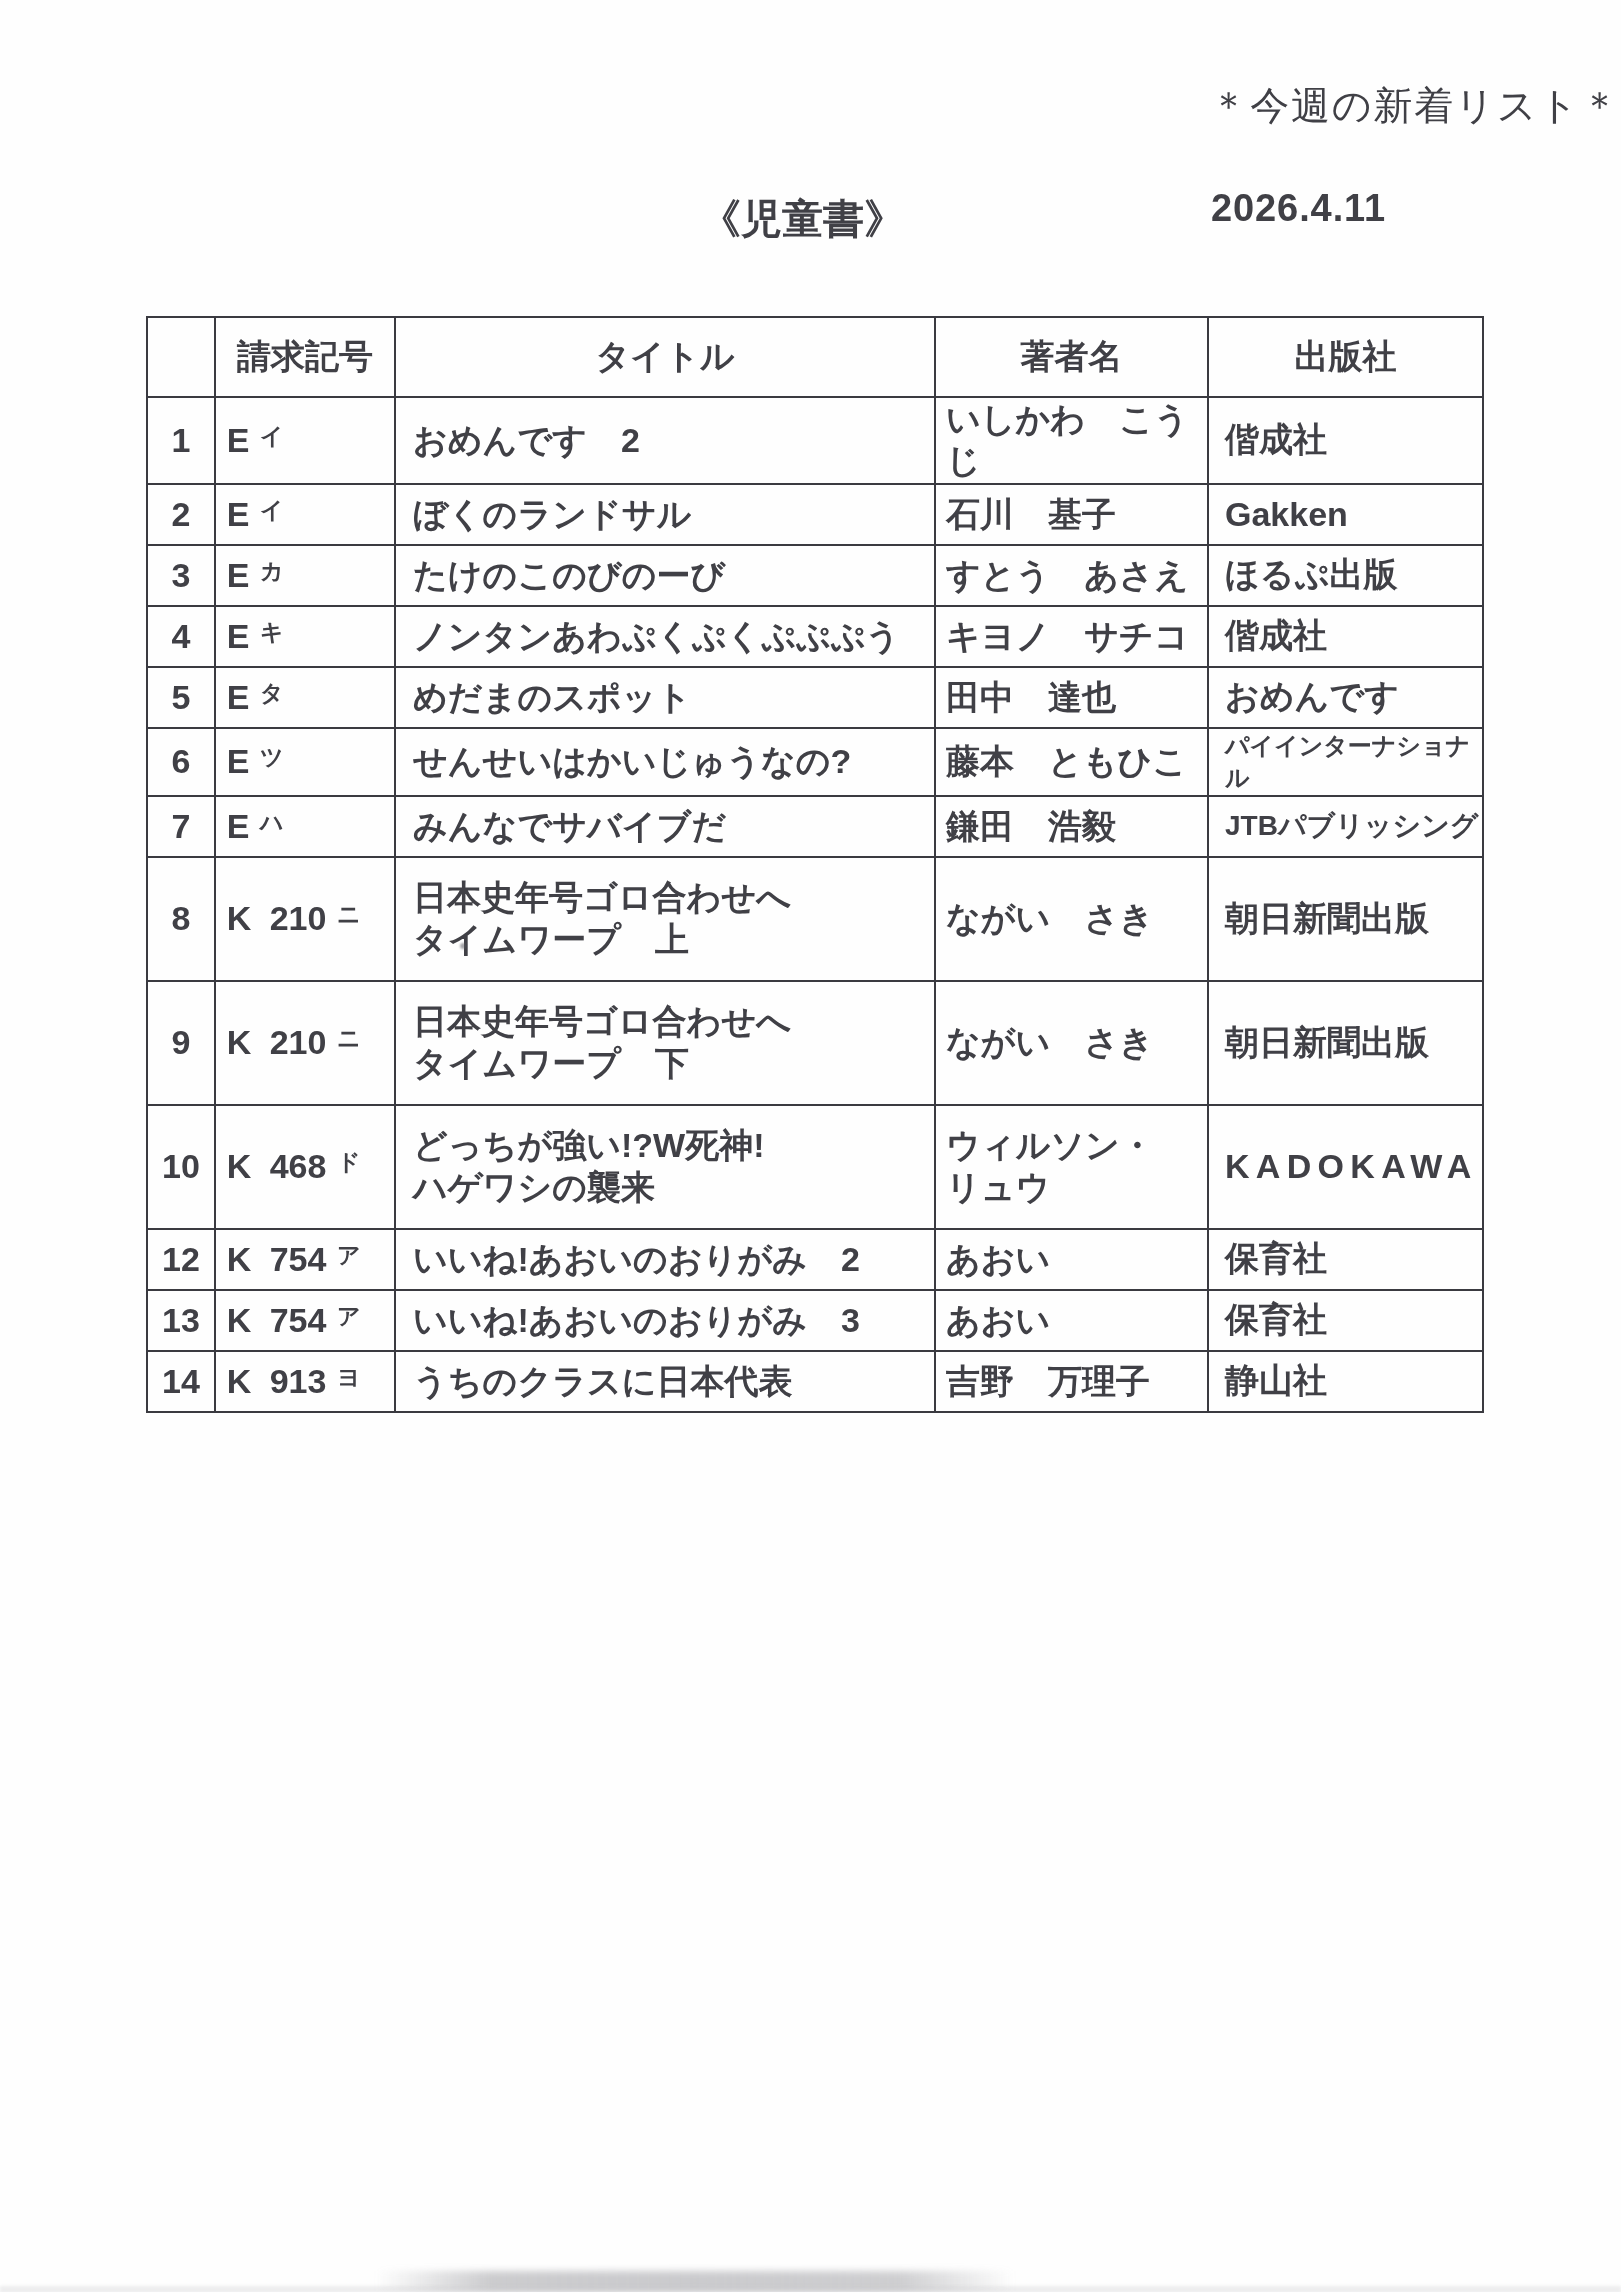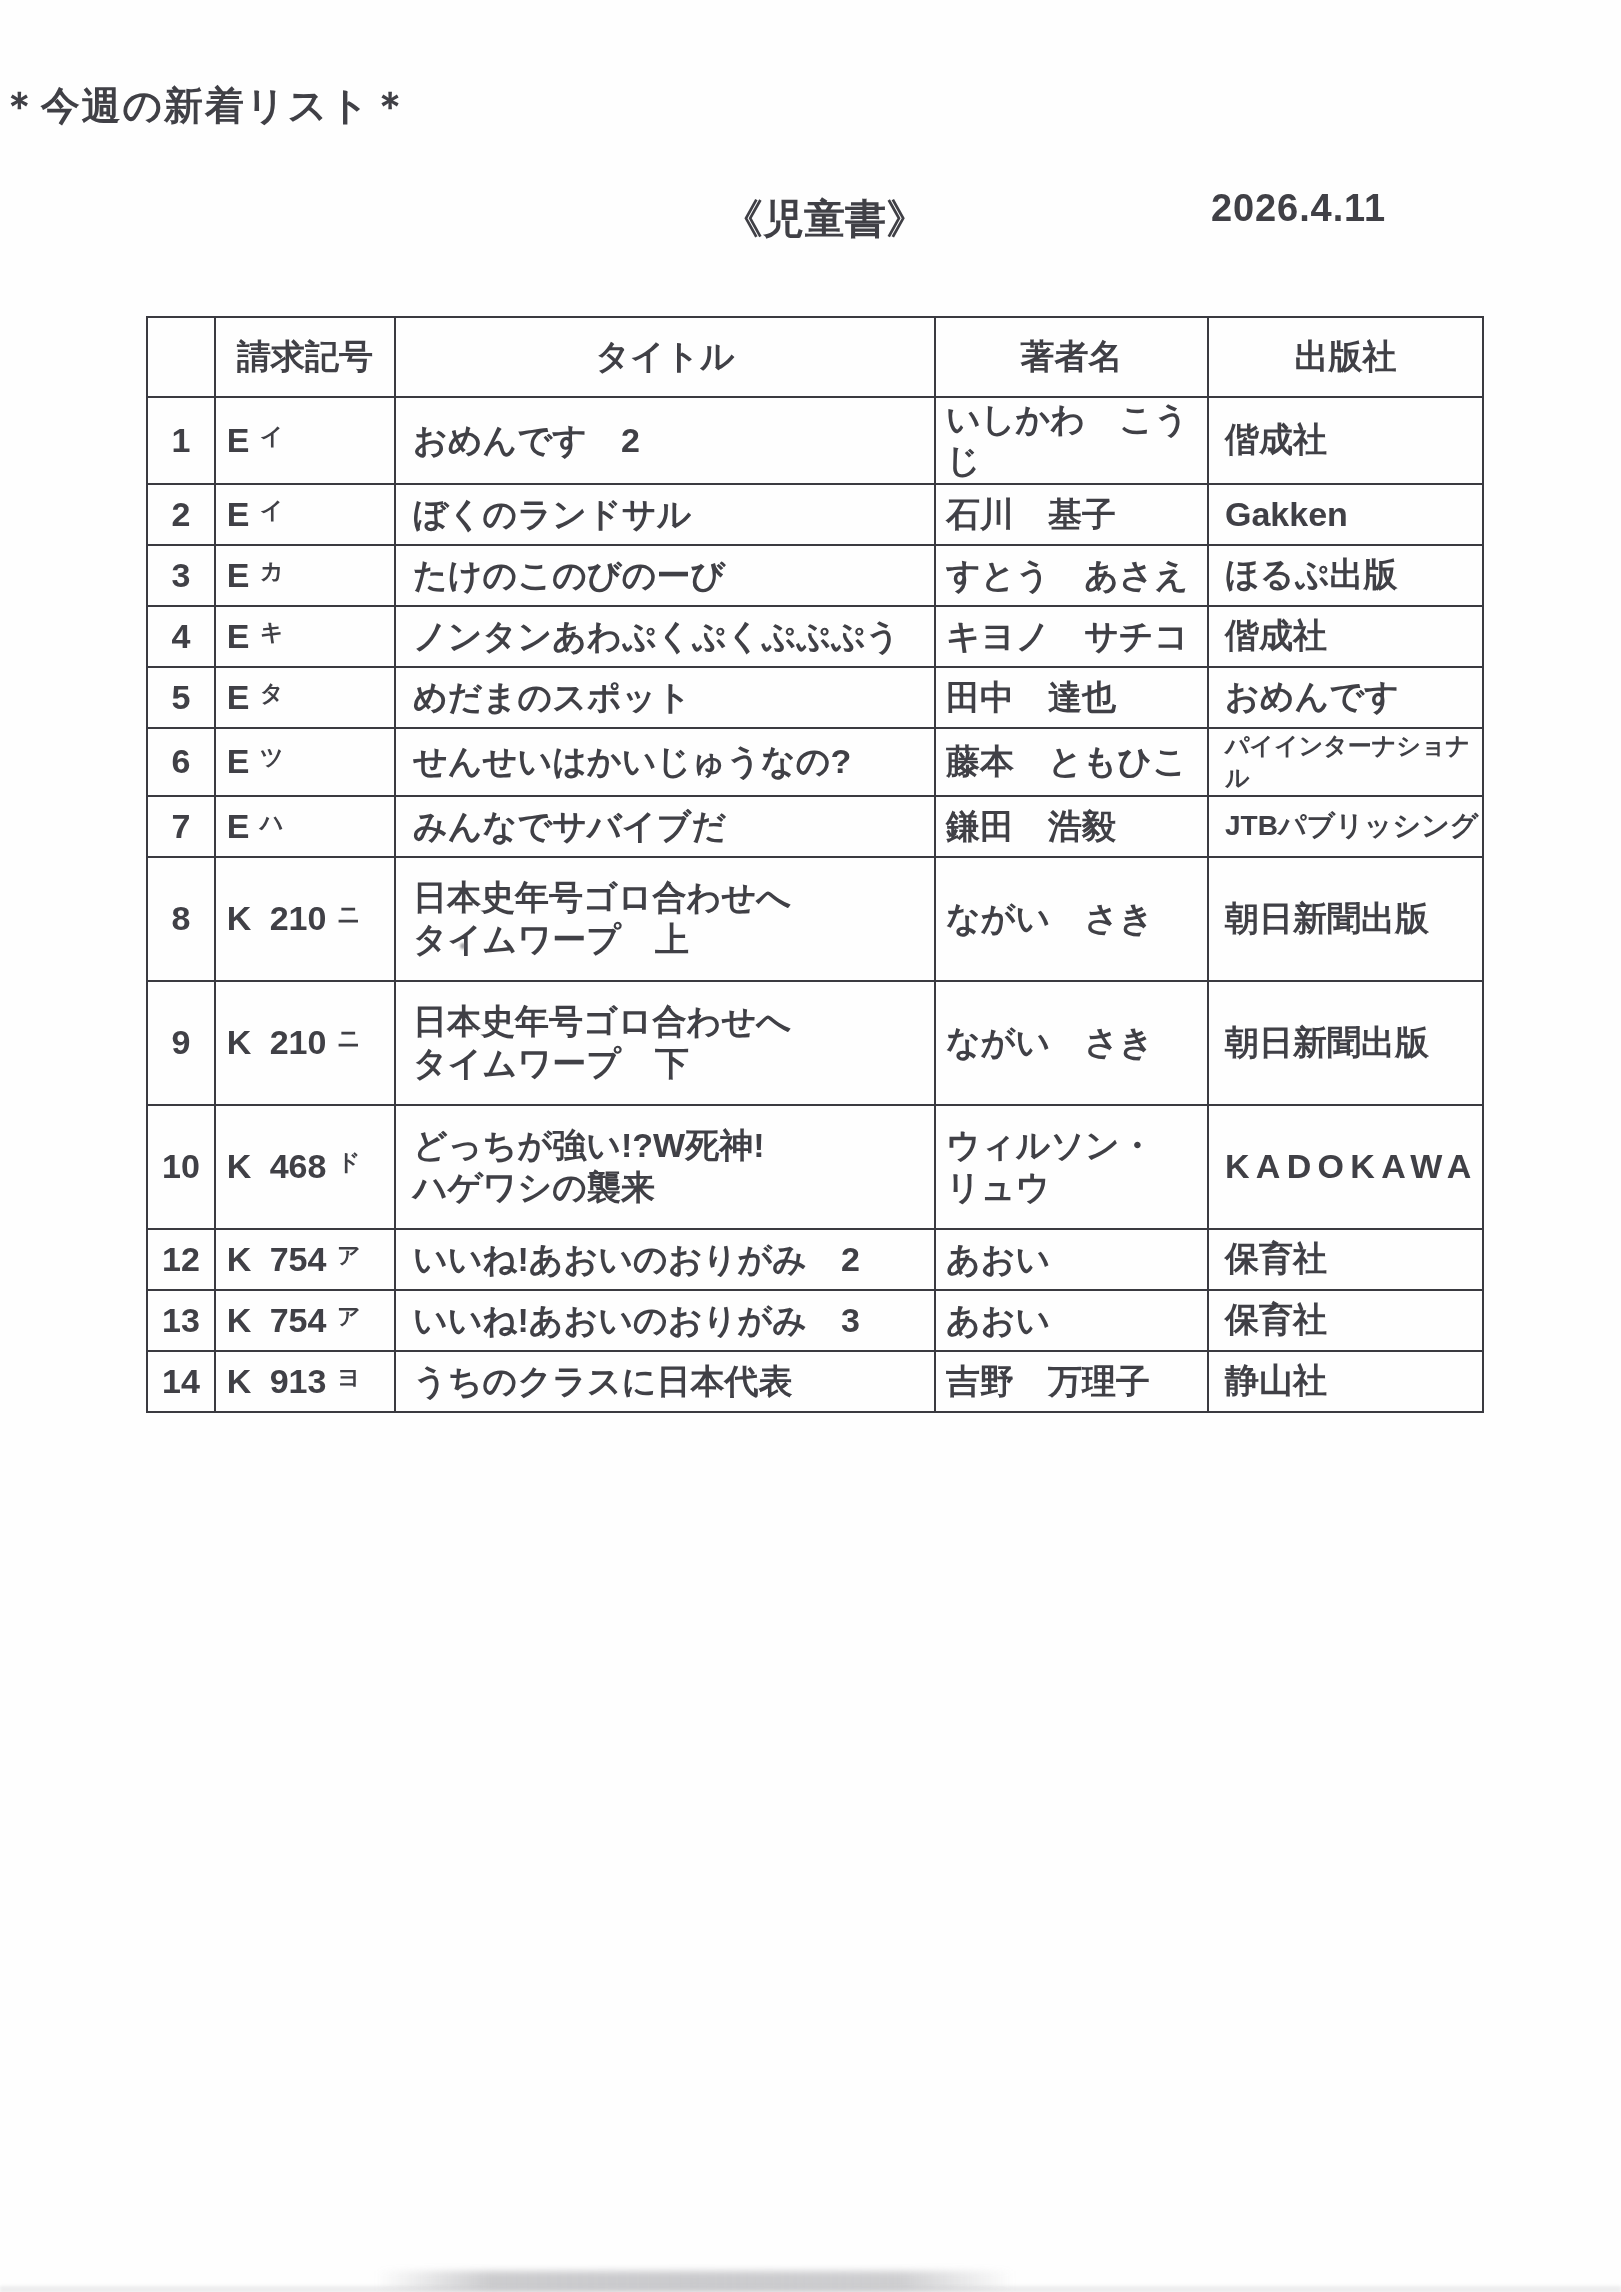--- a/index.html
+++ b/index.html
@@ -6,29 +6,29 @@
   .page{
     position:relative;
     width:1621px;height:2293px;
     background:#fefefe;
     font-family:"Liberation Sans","DejaVu Sans",sans-serif;
     color:#404046;
     overflow:hidden;
   }
   .page-title{
     position:absolute;top:79px;left:0;width:1621px;
-    text-align:left;
-    font-size:39px;font-weight:700;letter-spacing:1.8px;
+    text-align:right;
+    font-size:39px;font-weight:400;letter-spacing:1.8px;
   }
   .date{
     position:absolute;top:139px;left:1211px;
     font-size:38px;font-weight:700;letter-spacing:0.9px;margin-top:48px;
   }
   .section-title{
-    position:absolute;top:192px;left:722px;
+    position:absolute;top:192px;left:700px;
     font-size:41px;font-weight:700;
   }
   table.book-table{
     position:absolute;left:146px;top:316px;
     width:1336px;
     border-collapse:collapse;
     table-layout:fixed;
   }
   .book-table th,.book-table td{
     border:2.7px solid #3a3a40;

